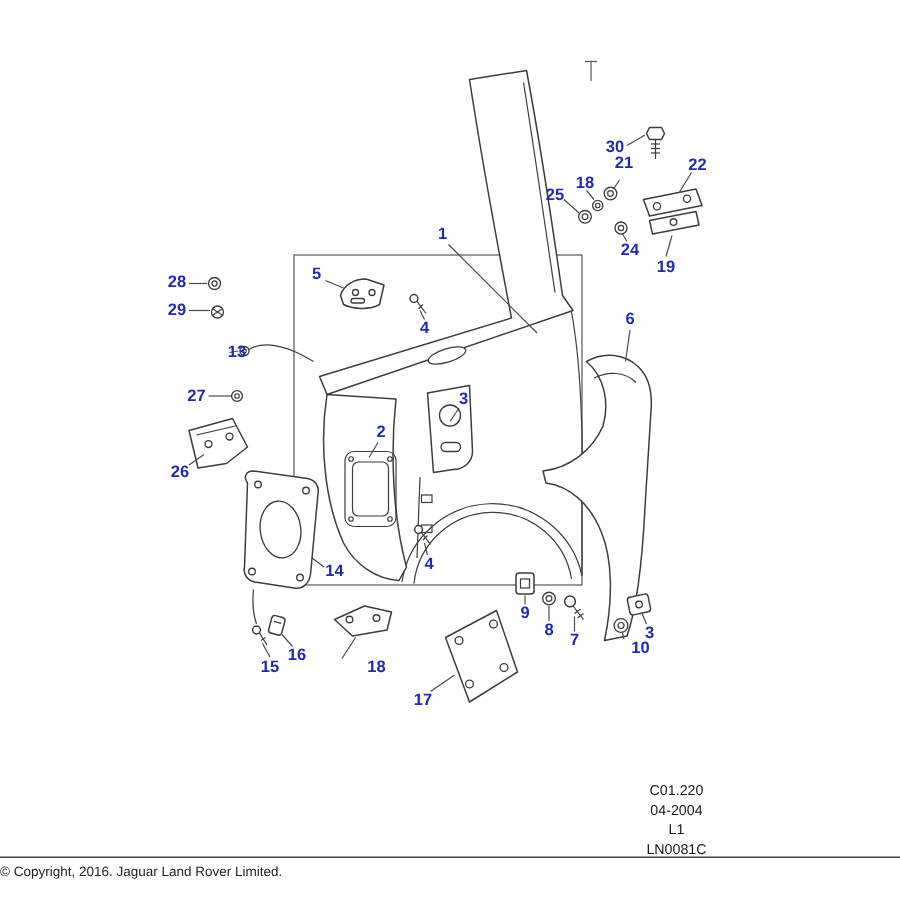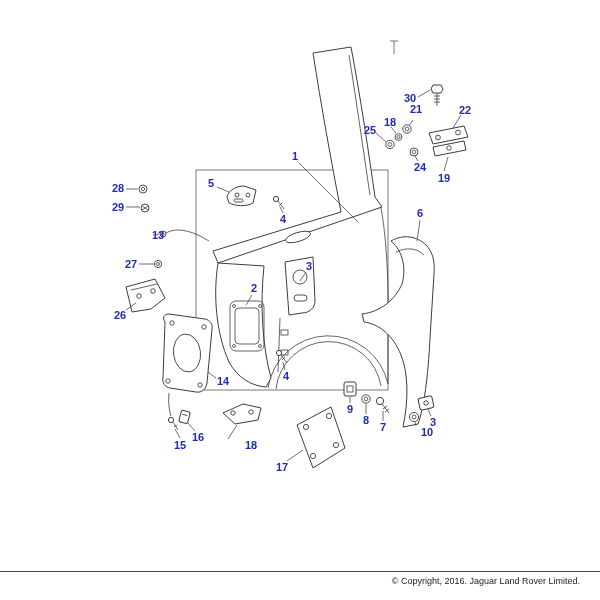--- a/index.html
+++ b/index.html
@@ -31,21 +31,21 @@
     left:418px;top:521px;width:66px;
     text-align:center;
     font-size:9.5px;line-height:13px;color:#1a1a1a;
   }
   .divider{
     position:absolute;left:0;top:571px;width:600px;height:0;
     border-top:1px solid #444;
   }
   .copyright{
     position:absolute;left:0;top:576px;width:580px;
-    text-align:right;font-size:9px;color:#222;
+    text-align:left;font-size:9px;color:#222;
   }
 </style>
 </head>
 <body>
 
 <div class="page">
 
   <div class="diagram-canvas">
     <svg width="600" height="600" viewBox="0 0 600 600">
 
@@ -294,18 +294,24 @@
       <span class="callout" style="left: 465px; top: 110px;">22</span>
       <span class="callout" style="left: 390px; top: 122px;">18</span>
       <span class="callout" style="left: 420px; top: 167px;">24</span>
       <span class="callout" style="left: 370px; top: 130px;">25</span>
       <span class="callout" style="left: 120px; top: 315px;">26</span>
       <span class="callout" style="left: 131px; top: 264px;">27</span>
       <span class="callout" style="left: 118px; top: 188px;">28</span>
       <span class="callout" style="left: 118px; top: 207px;">29</span>
     </div>
 
+  <div class="doc-info">
+    <div>C01.220</div>
+    <div>04-2004</div>
+    <div>L1</div>
+    <div>LN0081C</div>
+  </div>
 
   <div class="divider"></div>
 
   <div class="copyright">© Copyright, 2016. Jaguar Land Rover Limited.</div>
 
 </div>
 
 </body></html>

